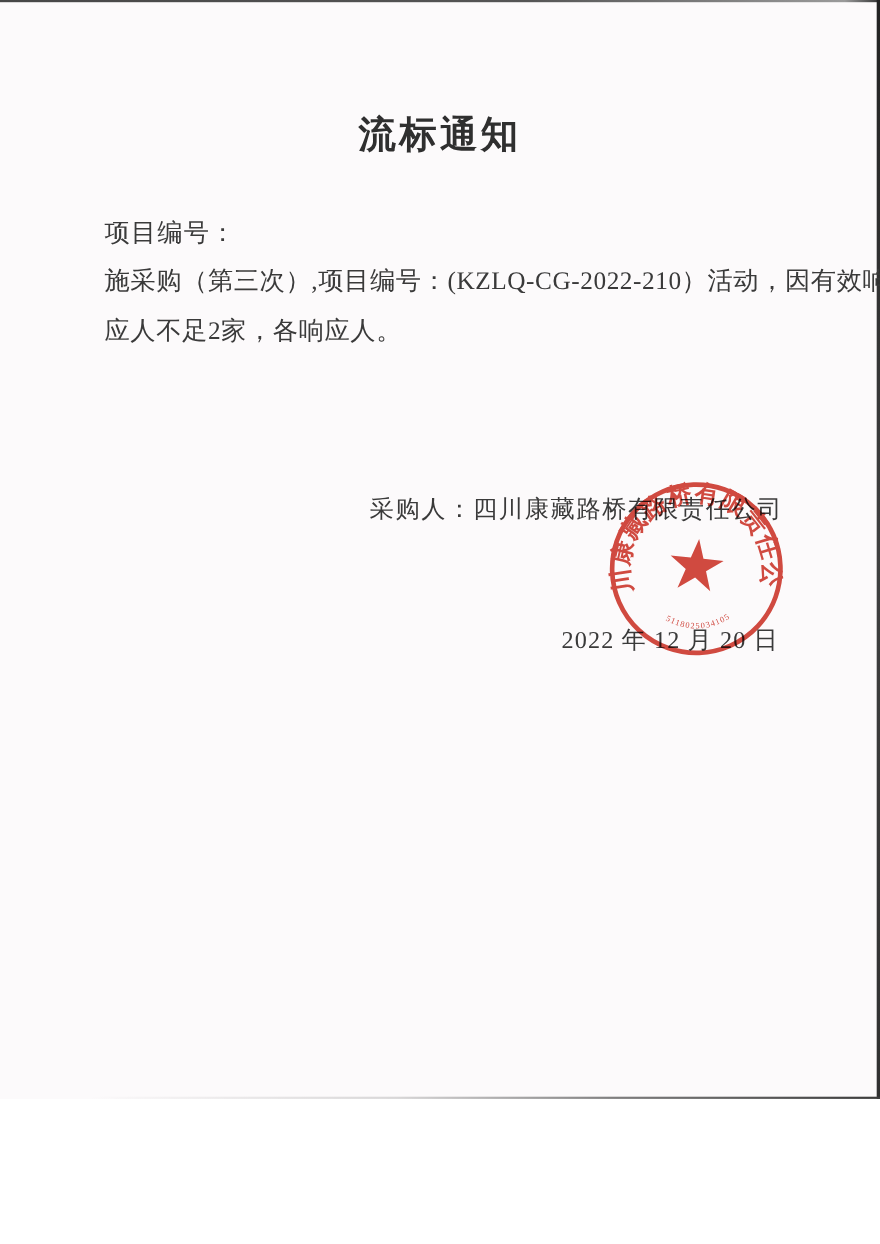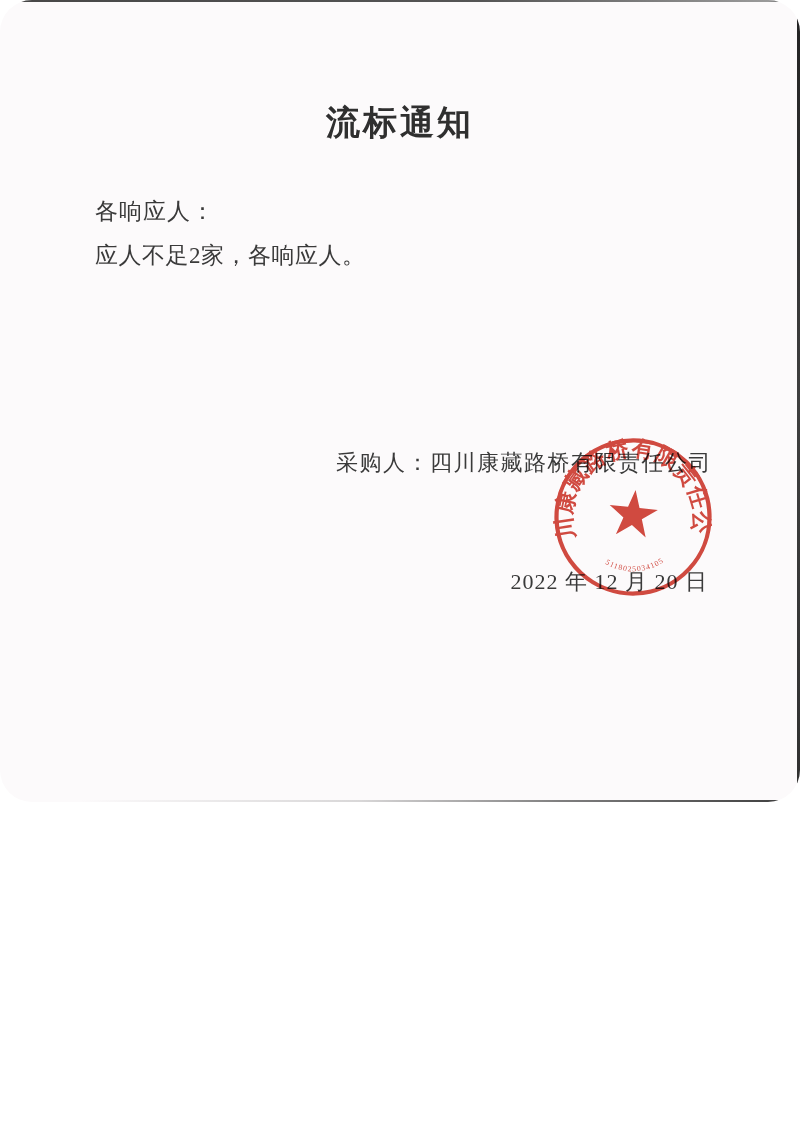--- a/index.html
+++ b/index.html
@@ -3,26 +3,25 @@
 <meta charset="utf-8">
 <style>
   :root{
     --stamp-color:#cf3b31;
     --page-bg:#fcfafb;
     --text-color:#3a3a3a;
   }
   html,body{margin:0;padding:0;}
   .page{
     position:relative;
-    width:800px;height:802px;
+    width:800px;height:999px;
     background:var(--page-bg);
     color:var(--text-color);
     font-family:"Liberation Serif","DejaVu Serif",serif;
     overflow:hidden;
-    border-radius:32px;
   }
   .edge-top{
     position:absolute;top:0;left:0;width:100%;height:2px;
     background:linear-gradient(to right,#474747 0%,#555 60%,#9a9a9a 96%,#333 100%);
   }
   .edge-right{
     position:absolute;top:0;right:0;width:3px;height:100%;
     background:linear-gradient(to bottom,#222 0%,#3f3f3f 50%,#303030 100%);
   }
   .edge-bottom{
@@ -71,23 +70,24 @@
 <body>
 
 <div class="page">
 
   <div class="edge-top"></div>
   <div class="edge-right"></div>
   <div class="edge-bottom"></div>
 
   <h1 class="title">流标通知</h1>
 
-  <div class="salutation">各响应人：</div>
+  <div class="salutation">项目编号：</div>
 
   <div class="bodytext">
+    <div class="line">施采购（第三次）,项目编号：(KZLQ-CG-2022-210）活动，因有效响</div>
     <div class="line">应人不足2家，各响应人。</div>
   </div>
 
   <div class="purchaser"><span>采购人：</span><span>四川康藏路桥有限责任公司</span></div>
 
   <div class="date">2022 年 12 月 20 日</div>
 
   <svg class="stamp" viewBox="0 0 200 200" xmlns="http://www.w3.org/2000/svg">
     <defs>
       <path id="arc-top" d="M 34.7 130.4 A 72 72 0 1 1 165.3 130.4" fill="none"></path>

